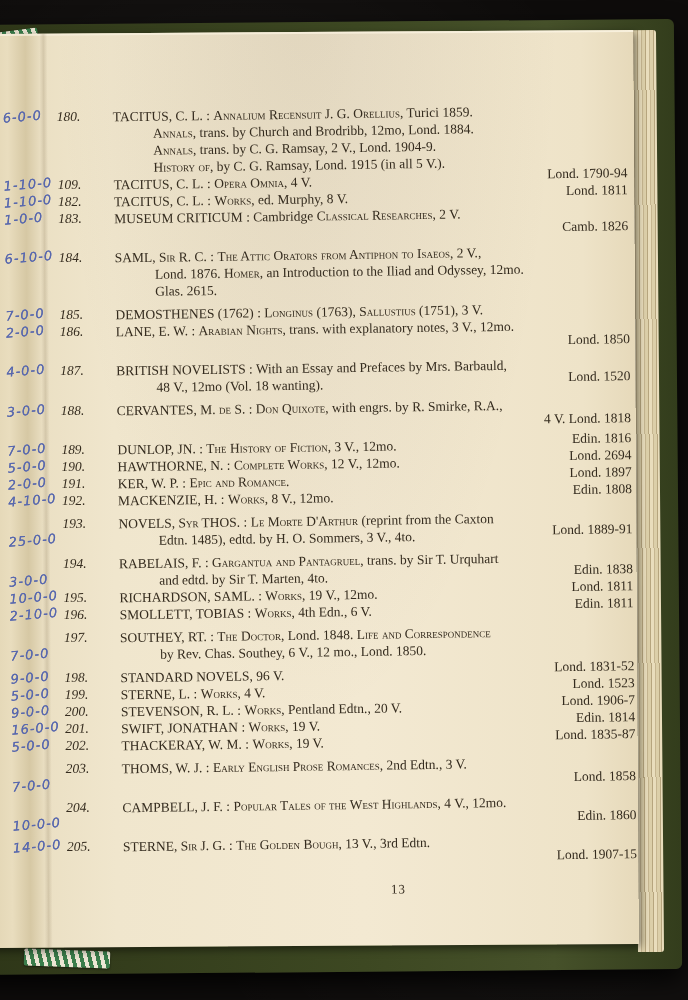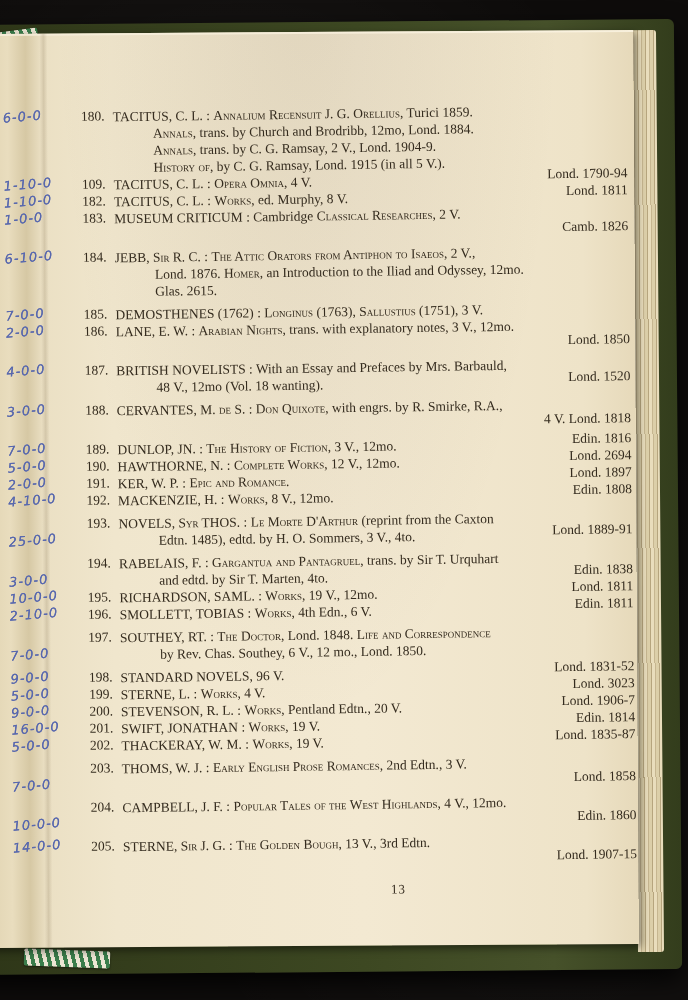--- a/index.html
+++ b/index.html
@@ -58,21 +58,21 @@
   .entry.gap{margin-top:6px;}
   .price{
     position:absolute;left:2px;width:58px;
     font-family:"DejaVu Sans",sans-serif;font-style:italic;
     font-size:13px;letter-spacing:1px;
     color:var(--ink-blue,#5868ae);
     transform:rotate(-4deg);
     text-shadow:0 0 0.4px var(--ink-blue,#5868ae);
     white-space:nowrap;
   }
-  .num{position:absolute;left:56px;width:48px;text-align:right;}
+  .num{position:absolute;left:56px;width:48px;font-style:italic;}
   .body{margin-left:112px;width:514px;}
   .line{position:relative;height:17px;line-height:17px;white-space:nowrap;}
   .line.indent{padding-left:40px;}
   .line.date-only{height:16px;}
   .sc{font-variant:small-caps;}
   .date{position:absolute;right:0;top:0;transform:translateY(-5px);background:transparent;}
   .line.date-only .date{transform:translateY(-3px);}
   .pagenum{margin-top:14px;margin-left:130px;width:514px;text-align:center;
     font-size:13px;letter-spacing:1px;}
 </style>
@@ -119,21 +119,21 @@
               <div class="line"><span class="t">MUSEUM CRITICUM : Cambridge </span><span class="sc">Classical Researches</span><span class="t">, 2 V.</span></div>
               <div class="line date-only">
                 <span class="date">Camb. 1826</span>
               </div>
             </div>
           </div>
           <div class="entry gap">
             <span class="price" style="top: -1px;">6-10-0</span>
             <span class="num">184.</span>
             <div class="body">
-              <div class="line"><span class="t">JEBB, </span><span class="sc">Sir</span><span class="t"> R. C. : </span><span class="sc">The Attic Orators from Antiphon to Isaeos</span><span class="t">, 2 V.,</span></div>
+              <div class="line"><span class="t">SAML, </span><span class="sc">Sir</span><span class="t"> R. C. : </span><span class="sc">The Attic Orators from Antiphon to Isaeos</span><span class="t">, 2 V.,</span></div>
               <div class="line indent"><span class="t">Lond. 1876. </span><span class="sc">Homer</span><span class="t">, an Introduction to the Iliad and Odyssey, 12mo.</span></div>
               <div class="line indent"><span class="t">Glas. 2615.</span></div>
             </div>
           </div>
           <div class="entry gap">
             <span class="price" style="top: -1px;">7-0-0</span>
             <span class="num">185.</span>
             <div class="body">
               <div class="line"><span class="t">DEMOSTHENES (1762) : </span><span class="sc">Longinus</span><span class="t"> (1763), </span><span class="sc">Sallustius</span><span class="t"> (1751), 3 V.</span></div>
             </div>
@@ -236,21 +236,21 @@
             <span class="price" style="top: -1px;">9-0-0</span>
             <span class="num">198.</span>
             <div class="body">
               <div class="line"><span class="t">STANDARD NOVELS, 96 V.</span><span class="date">Lond. 1831-52</span></div>
             </div>
           </div>
           <div class="entry">
             <span class="price" style="top: -1px;">5-0-0</span>
             <span class="num">199.</span>
             <div class="body">
-              <div class="line"><span class="t">STERNE, L. : </span><span class="sc">Works</span><span class="t">, 4 V.</span><span class="date">Lond. 3023</span></div>
+              <div class="line"><span class="t">STERNE, L. : </span><span class="sc">Works</span><span class="t">, 4 V.</span><span class="date">Lond. 1523</span></div>
             </div>
           </div>
           <div class="entry">
             <span class="price" style="top: -1px;">9-0-0</span>
             <span class="num">200.</span>
             <div class="body">
               <div class="line"><span class="t">STEVENSON, R. L. : </span><span class="sc">Works</span><span class="t">, Pentland Edtn., 20 V.</span><span class="date">Lond. 1906-7</span></div>
             </div>
           </div>
           <div class="entry">

